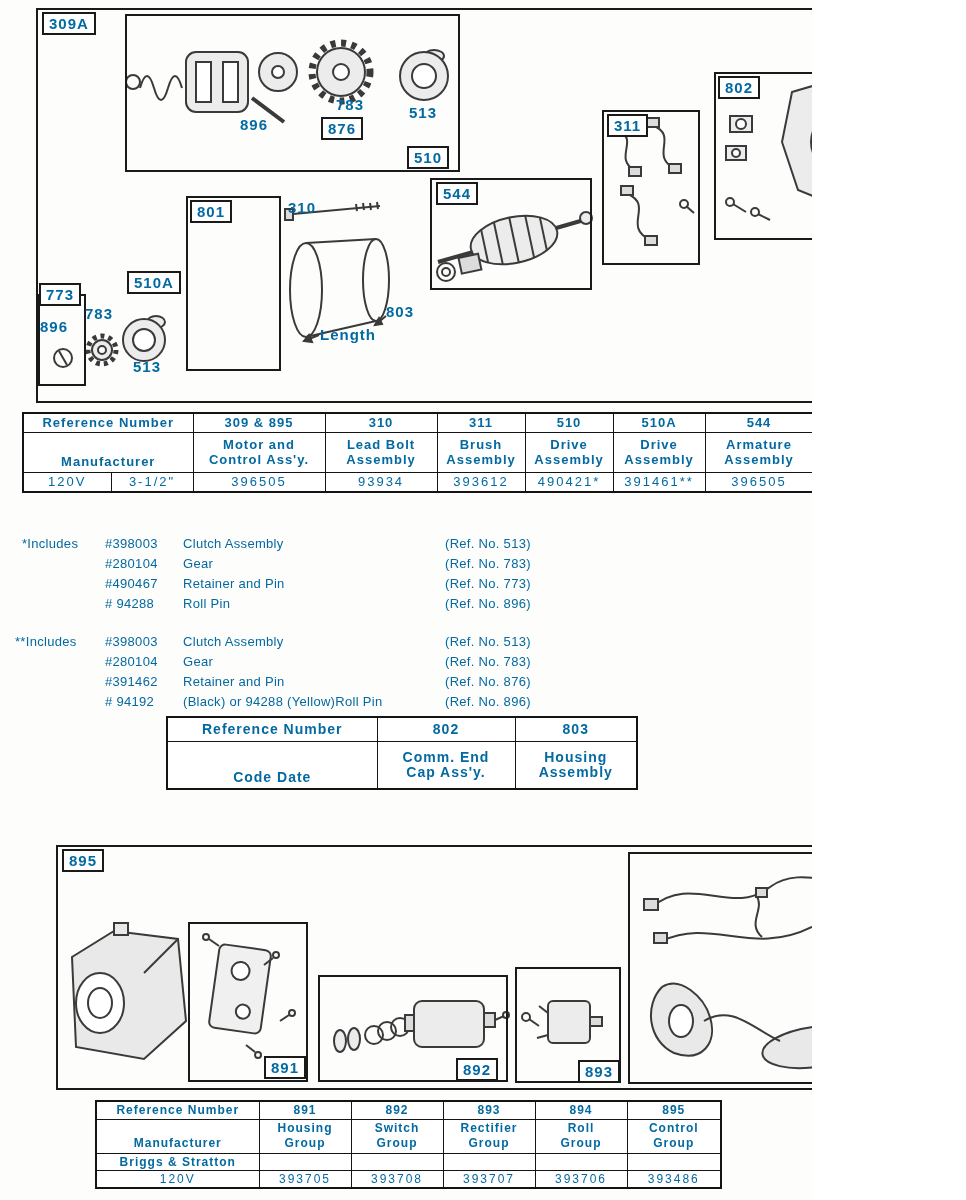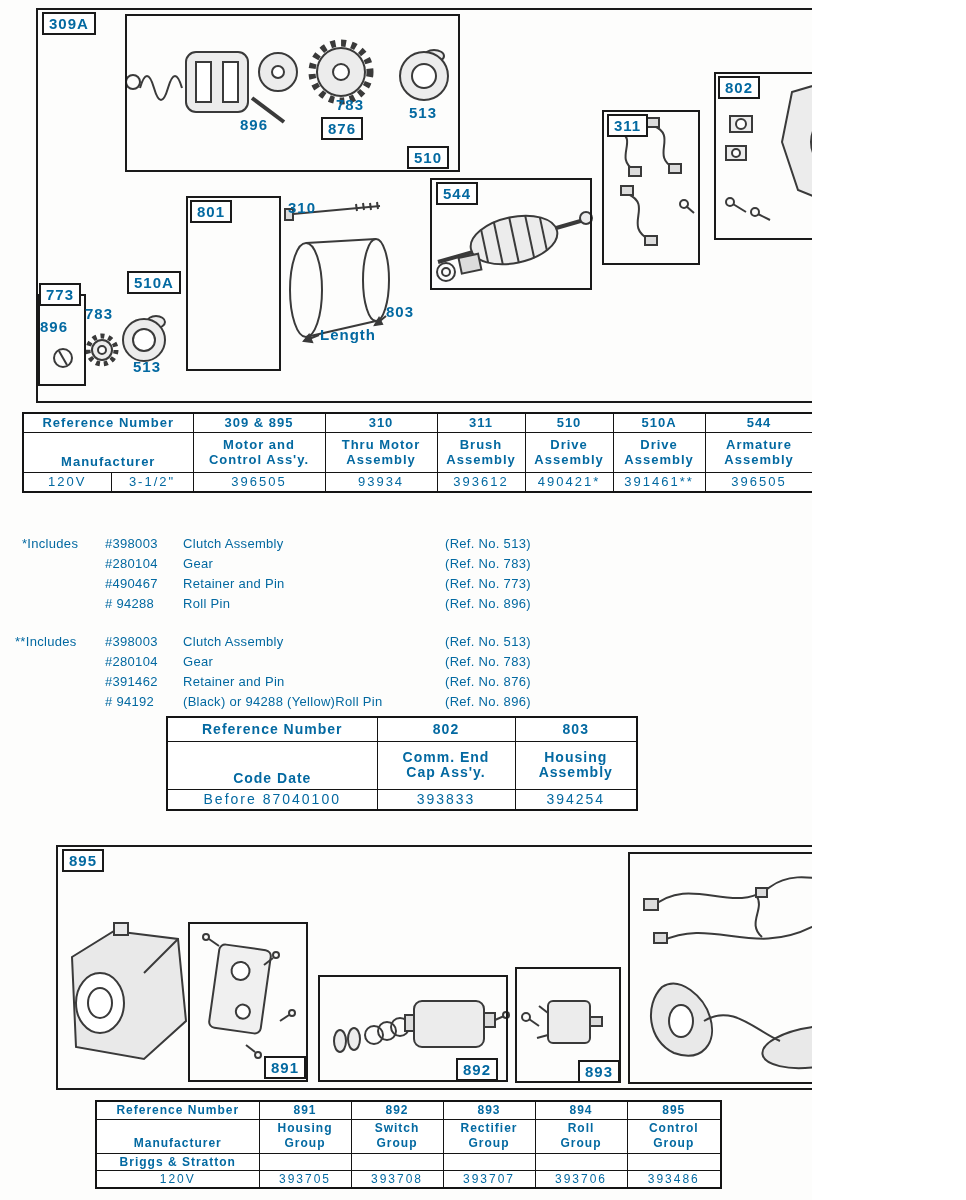--- a/index.html
+++ b/index.html
@@ -182,21 +182,21 @@
       <td>544</td>
       <td>801</td>
     </tr>
     <tr class="hb" style="height:40px">
       <td colspan="2" class="vb">Manufacturer</td>
       <td class="two">
             <div>Motor and</div>
             <div>Control Ass'y.</div>
           </td>
       <td class="two">
-            <div>Thru Motor</div>
+            <div>Lead Bolt</div>
             <div>Assembly</div>
           </td>
       <td class="two">
             <div>Brush</div>
             <div>Assembly</div>
           </td>
       <td class="two">
             <div>Drive</div>
             <div>Assembly</div>
           </td>
@@ -296,25 +296,20 @@
     <tr class="hb" style="height:48px">
       <td class="vb">Code Date</td>
       <td class="two">
             <div>Comm. End</div>
             <div>Cap Ass'y.</div>
           </td>
       <td class="two">
             <div>Housing</div>
             <div>Assembly</div>
           </td>
-    </tr>
-    <tr class="vals" style="height:21px">
-      <td>Before 87040100</td>
-      <td>393833</td>
-      <td>394254</td>
     </tr>
   </tbody>
     </table>
 
   <div class="box bx" style="left:56px;top:845px;width:832px;height:245px"></div>
 
   <svg class="art" style="left:56px;top:845px" width="832" height="245" viewBox="0 0 832 245">
     <g fill="none" stroke="#3a3a3a" stroke-width="2">
       <g>
         <path d="M16 112 L58 86 L122 94 L130 176 L88 214 L20 202 Z" fill="#e9e9e9"></path>

